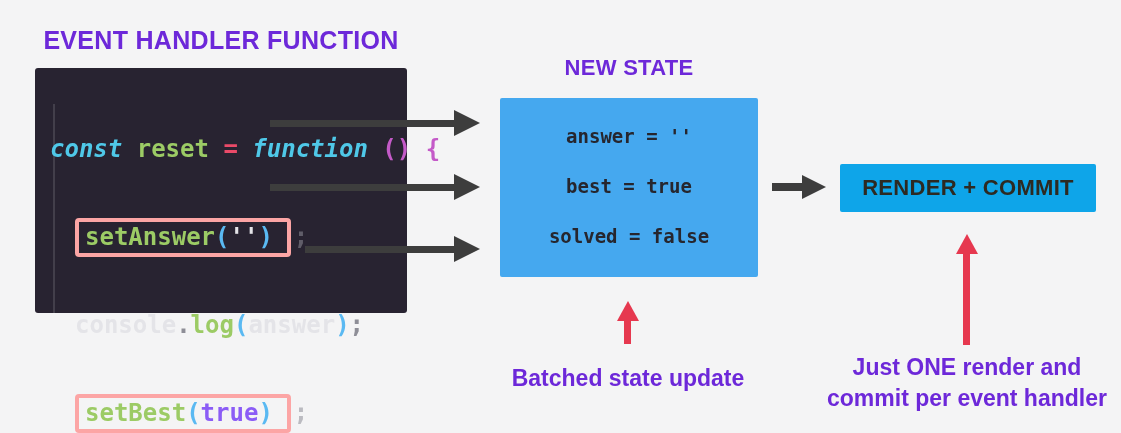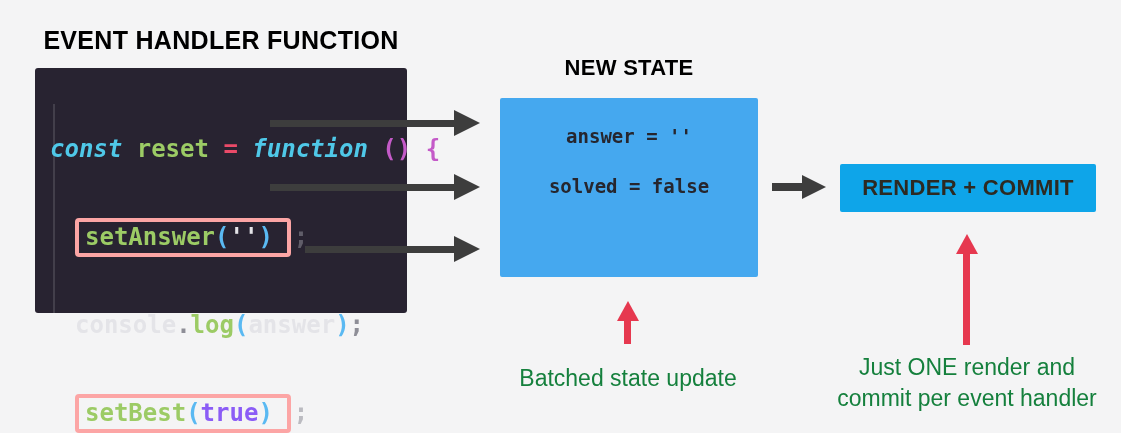--- a/index.html
+++ b/index.html
@@ -2,21 +2,21 @@
 <html><head>
 <meta charset="utf-8">
 <style>
   html,body{margin:0;padding:0;background:#f4f4f5;}
   #canvas{
     position:relative;width:1121px;height:433px;background:#f4f4f5;
     font-family:"Liberation Sans",sans-serif;overflow:hidden;
   }
   .abs{position:absolute;}
   
-  .h-title{font-weight:bold;color:#000000;text-align:center;letter-spacing:.3px;}
+  .h-title{font-weight:bold;color:#6d28d9;text-align:center;letter-spacing:.3px;}
   #code-title{left:35px;top:26px;width:372px;font-size:25px;}
   #state-title{left:500px;top:55px;width:258px;font-size:22px;}
   
   #code-block{
     left:35px;top:68px;width:372px;height:245px;background:#282331;border-radius:3px;
     font-family:"DejaVu Sans Mono","Liberation Mono",monospace;
     font-size:24px;font-weight:bold;color:#e4e4e8;
   }
   #code-pre{position:absolute;left:15px;top:9px;margin:0;white-space:pre;}
   .cl{height:32px;line-height:32px;white-space:pre;}
@@ -53,21 +53,21 @@
     font-size:22px;font-weight:bold;color:#2d2a22;letter-spacing:.3px;}
   
   .uphead{width:0;height:0;border-left:11px solid transparent;border-right:11px solid transparent;
     border-bottom:20px solid #e6384f;}
   .upshaft{width:7px;background:#e6384f;}
   #up-left-head{left:617px;top:301px;}
   #up-left-shaft{left:624px;top:319px;height:25px;}
   #up-right-head{left:956px;top:234px;}
   #up-right-shaft{left:963px;top:252px;height:93px;}
   
-  .caption{font-size:23px;font-weight:normal;color:#15803d;text-align:center;line-height:31px;}
+  .caption{font-size:23px;font-weight:bold;color:#6d28d9;text-align:center;line-height:31px;}
   #caption-left{left:468px;top:363px;width:320px;}
   #caption-right{left:817px;top:352px;width:300px;}
 </style>
 </head>
 <body>
 
 <div id="canvas">
 
   <div id="code-title" class="abs h-title">EVENT HANDLER FUNCTION</div>
 
@@ -93,20 +93,21 @@
     <div class="head"></div>
   </div>
   <div id="arrow3" class="abs darrow">
     <div class="shaft"></div>
     <div class="head"></div>
   </div>
 
   <div id="state-title" class="abs h-title">NEW STATE</div>
   <div id="state-box" class="abs">
     <div class="state-line">answer = ''</div>
+    <div class="state-line">best = true</div>
     <div class="state-line">solved = false</div>
   </div>
 
   <div id="arrow-mid" class="abs darrow">
     <div class="shaft"></div>
     <div class="head"></div>
   </div>
 
   <div id="render-box" class="abs">
     <div class="lbl">RENDER + COMMIT</div>

